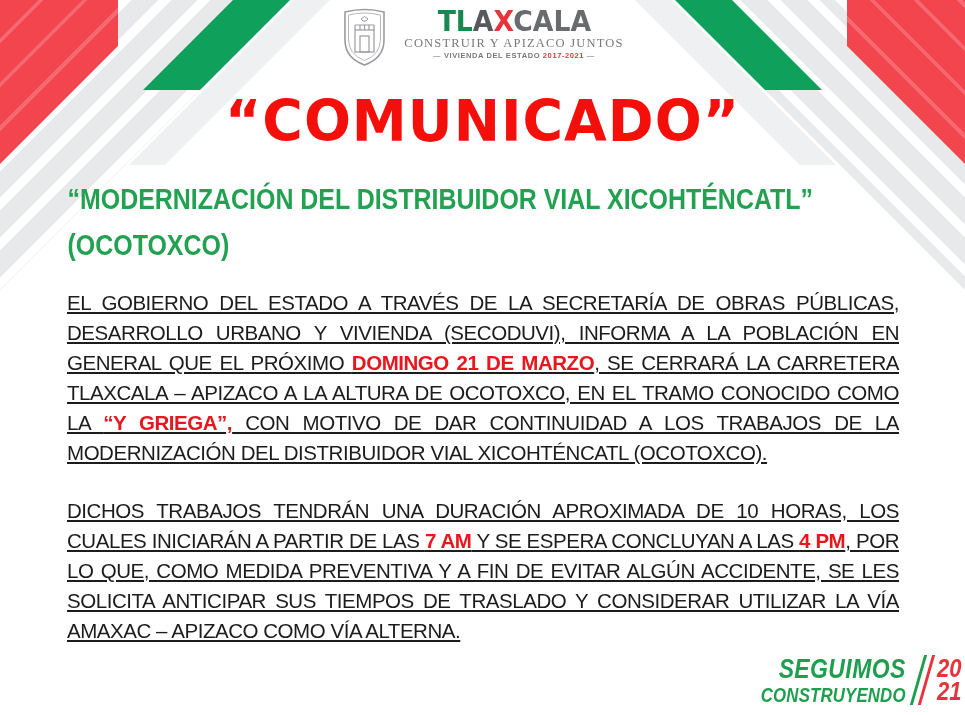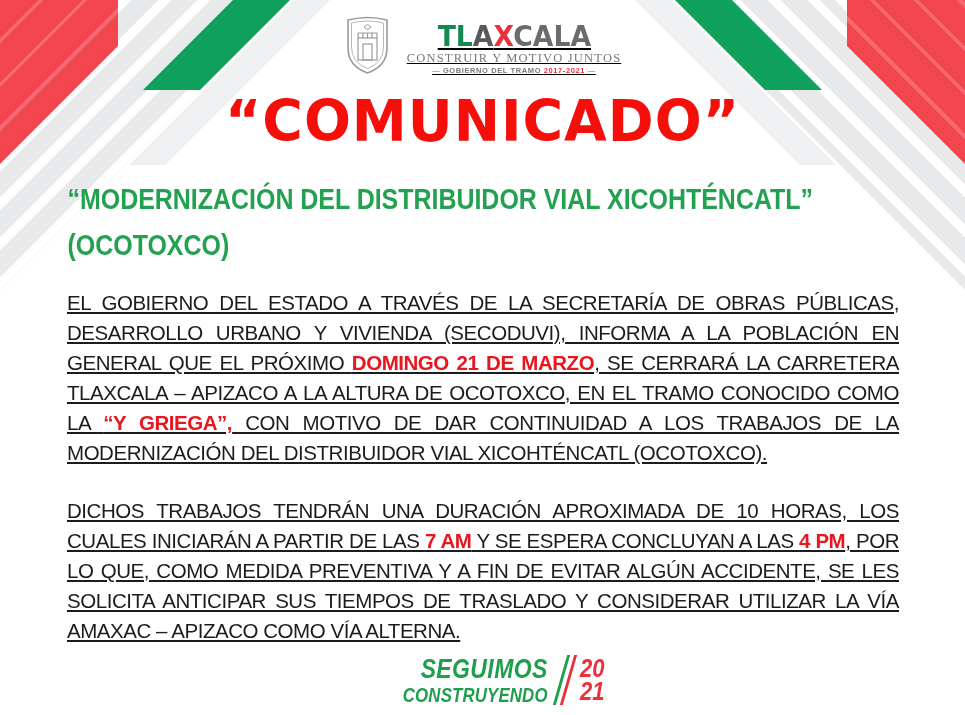--- a/index.html
+++ b/index.html
@@ -52,21 +52,21 @@
   }
   .tr-red{
     background:repeating-linear-gradient(45deg,#f3454e 0 27px,#f6686f 27px 31px);
     clip-path:polygon(242px 0,360px 0,360px 164px,242px 46px);
     z-index:3;
   }
 
   
   .logo{
     position:absolute;top:6px;left:0;right:0;height:70px;
-    display:flex;justify-content:center;align-items:flex-end;gap:16px;z-index:5;text-decoration:underline;
+    display:flex;justify-content:center;align-items:flex-start;gap:16px;z-index:5;
   }
   .shield{width:47px;height:62px;flex:0 0 auto;}
   .brandtext{display:flex;flex-direction:column;align-items:center;}
   .brandname{
     font-family:"DejaVu Sans",sans-serif;font-weight:bold;font-size:29px;line-height:30px;
     letter-spacing:0px;transform:scaleX(0.92);transform-origin:center;white-space:nowrap;
   }
   .tagline{
     font-family:"Liberation Serif",serif;font-size:12.5px;letter-spacing:1.2px;
     color:#77787b;line-height:15px;white-space:nowrap;
@@ -91,21 +91,21 @@
   .body-text{
     position:absolute;top:288px;left:67px;width:832px;z-index:5;
     color:#1c1c1e;font-size:20.5px;line-height:30px;letter-spacing:-0.45px;text-decoration:underline;
   }
   .body-text p{margin:0 0 28px 0;text-align:justify;}
   .body-text .em{color:#e8161d;font-weight:bold;}
 
   
   .footer{
     position:absolute;top:650px;left:0;right:0;height:60px;z-index:5;
-    display:flex;justify-content:center;align-items:center;margin-left:14px;
+    display:flex;justify-content:flex-end;align-items:center;margin-left:14px;
   }
   .f-green{
     color:#1f9e4e;font-style:italic;font-weight:bold;text-align:right;
     transform:scaleX(0.82);transform-origin:right center;line-height:1;
   }
   .f-green .w1{font-size:28px;letter-spacing:0.5px;}
   .f-green .w2{font-size:20.5px;margin-top:2px;letter-spacing:0.2px;}
   .f-slashes{display:flex;gap:5px;margin:0 10px 0 12px;height:50px;}
   .f-slash{width:2.5px;height:100%;transform:skewX(-16deg);}
   .f-slash.g{background:#1f9e4e;}
@@ -139,22 +139,22 @@
       <path d="M7.5 9 Q23.5 5 39.5 9 L39.5 33 Q39.5 48.5 23.5 54.5 Q7.5 48.5 7.5 33 Z" fill="none" stroke="#b6b7b9" stroke-width="1"></path>
       <path d="M20 13 L23.5 10.5 L27 13 L25 15 L22 15 Z" fill="none" stroke="#9a9b9e" stroke-width="1"></path>
       <g fill="none" stroke="#9a9b9e" stroke-width="1.2">
         <rect x="14" y="24" width="19" height="22"></rect>
         <rect x="19" y="30" width="9" height="16"></rect>
         <path d="M14 24 L14 19 M19 24 L19 19 M23.5 24 L23.5 19 M28 24 L28 19 M33 24 L33 19 M14 19 L33 19"></path>
       </g>
     </svg>
     <div class="brandtext">
       <div class="brandname"><span style="color: rgb(21, 137, 79);">TL</span><span style="color: rgb(88, 89, 92);">A</span><span style="color: rgb(232, 51, 59);">X</span><span style="color: rgb(106, 107, 110);">CALA</span></div>
-      <div class="tagline">CONSTRUIR Y MOTIVO JUNTOS</div>
-      <div class="subline"><span style="color: rgb(154, 155, 158);">—  </span><span style="color: rgb(119, 120, 123);">GOBIERNO DEL TRAMO </span><span style="color: rgb(232, 51, 59);">2017-2021</span><span style="color: rgb(154, 155, 158);">  —</span></div>
+      <div class="tagline">CONSTRUIR Y APIZACO JUNTOS</div>
+      <div class="subline"><span style="color: rgb(154, 155, 158);">—  </span><span style="color: rgb(119, 120, 123);">VIVIENDA DEL ESTADO </span><span style="color: rgb(232, 51, 59);">2017-2021</span><span style="color: rgb(154, 155, 158);">  —</span></div>
     </div>
   </div>
 
   <div class="title">“COMUNICADO”</div>
 
   <div class="subtitle">
     <div class="line">“MODERNIZACIÓN DEL DISTRIBUIDOR VIAL XICOHTÉNCATL”</div>
     <div class="line">(OCOTOXCO)</div>
   </div>
 

